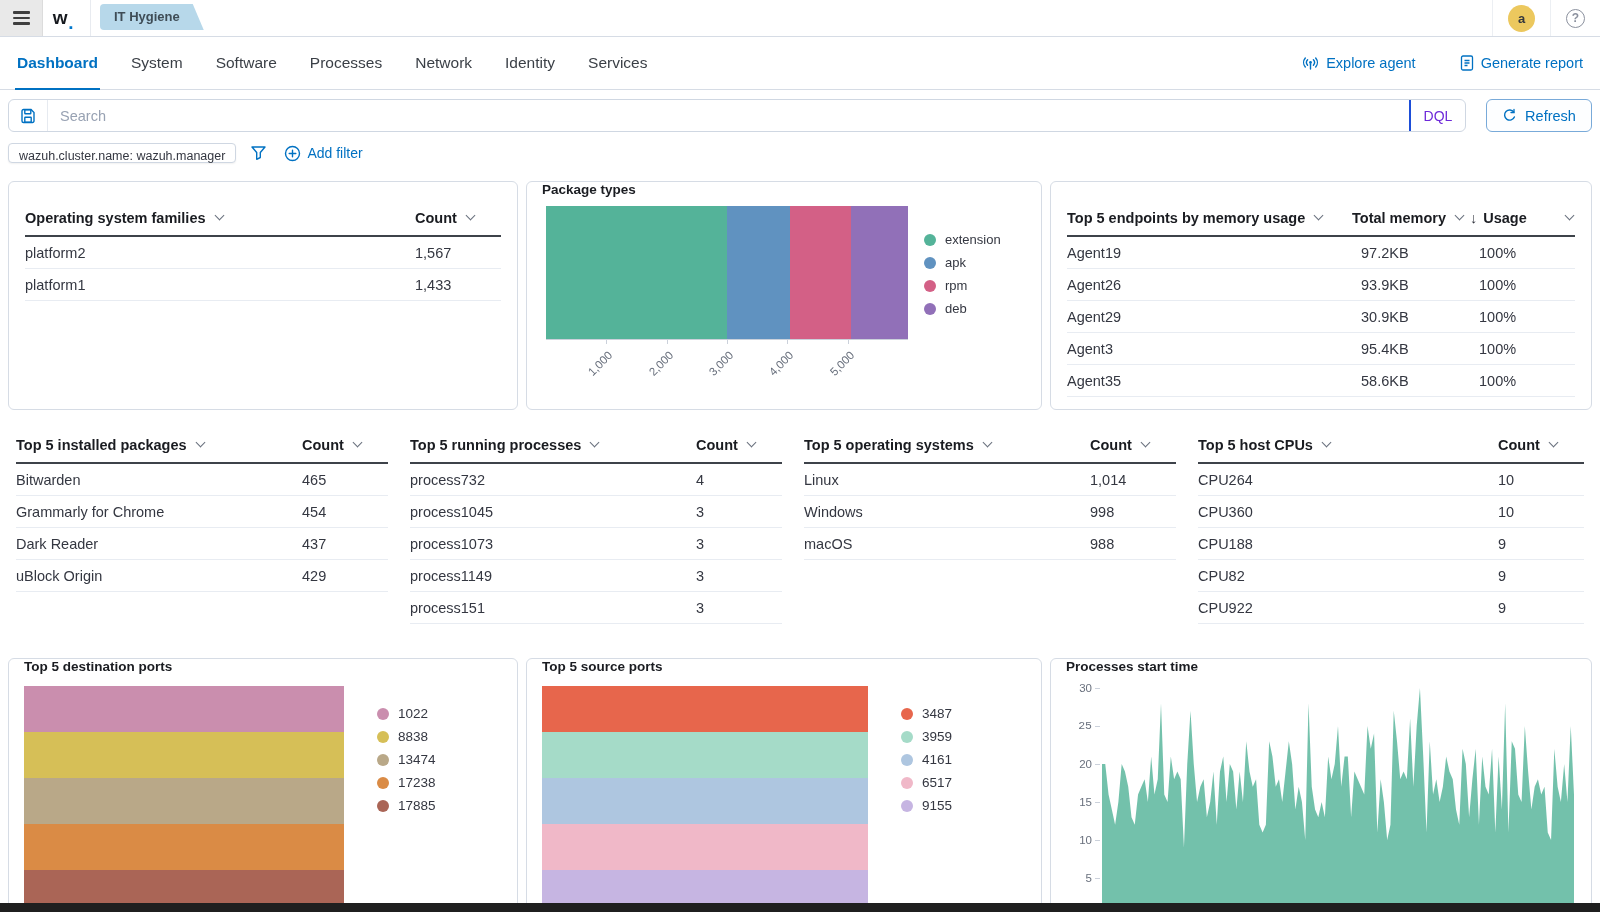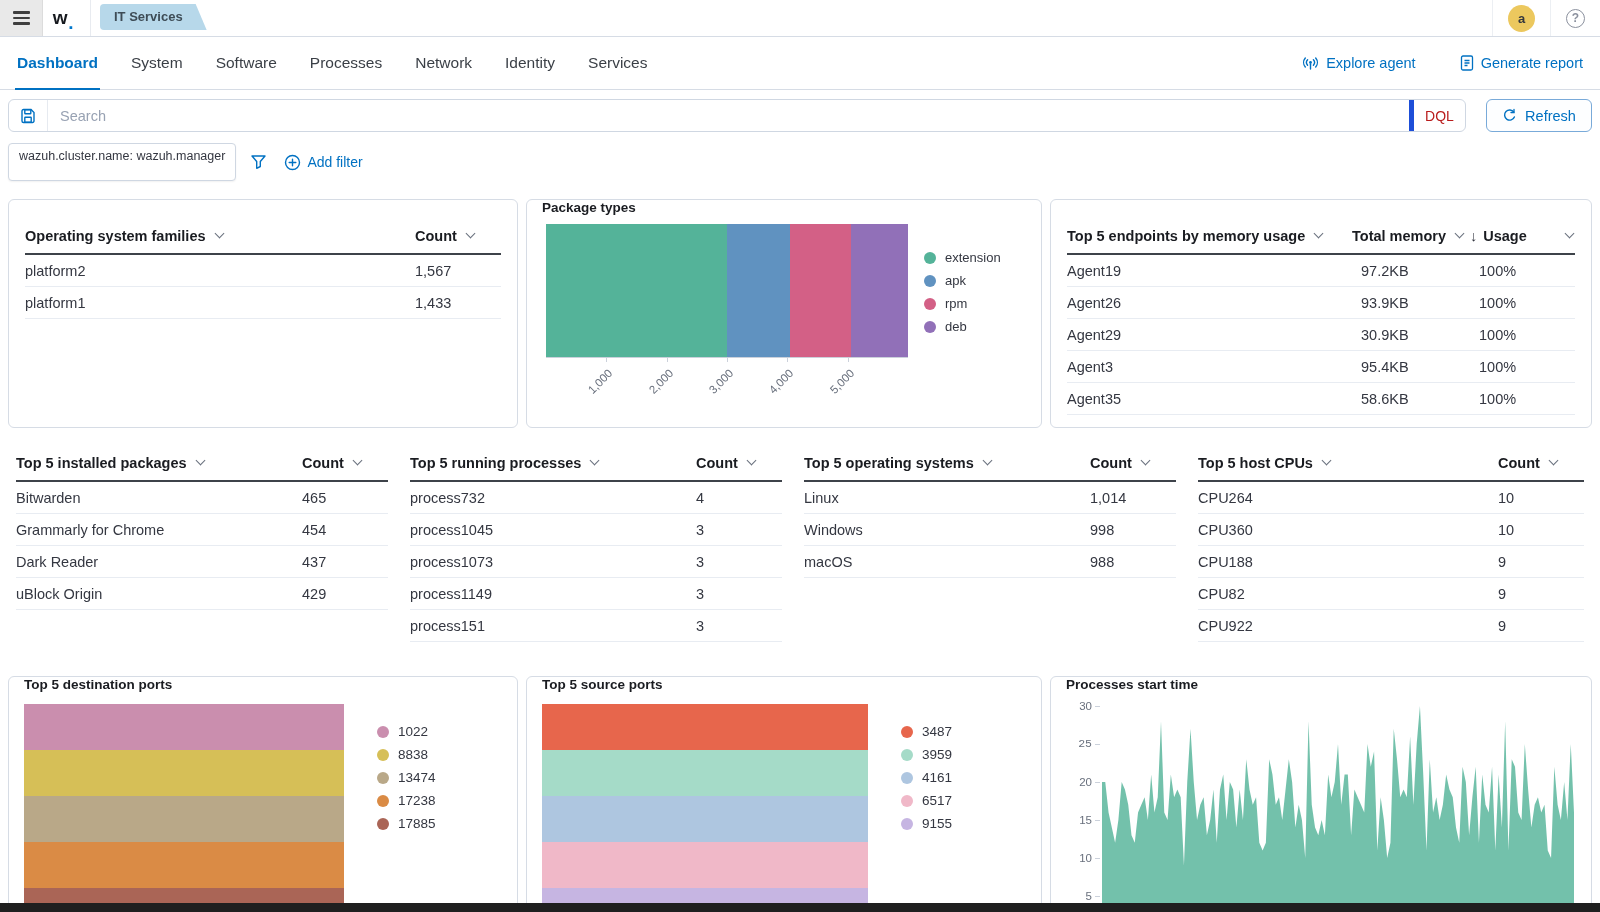--- a/index.html
+++ b/index.html
@@ -25,24 +25,24 @@
   .tab.active::after{content:"";position:absolute;left:-2px;right:-2px;bottom:-1px;height:2.5px;background:#0071c2}
   .nav-actions{margin-left:auto;display:flex;gap:44px;align-items:center}
   .nav-act{color:#0071c2;font-size:14.5px;display:flex;align-items:center;gap:7px;cursor:pointer;white-space:nowrap}
 
   
   .search-row{display:flex;gap:20px;margin:9px 8px 0}
   .searchbox{flex:1;height:33px;border:1px solid #cfd7e2;border-radius:6px;display:flex;align-items:stretch;background:#fff;overflow:hidden}
   .save-btn{width:39px;display:flex;align-items:center;justify-content:center;border-right:1px solid #e6eaf0;cursor:pointer}
   .searchbox input{flex:1;border:0;outline:0;padding:0 12px;font-size:14.5px;font-family:inherit;color:#343741}
   .searchbox input::placeholder{color:#98a2b3}
-  .dql{width:56px;display:flex;align-items:center;justify-content:center;color:#b91c1c;font-size:14px;border-left:5px solid #1d4ed8;cursor:pointer}
+  .dql{width:56px;display:flex;align-items:center;justify-content:center;color:#6d28d9;font-size:14px;border-left:2px solid #1d4ed8;cursor:pointer}
   .refresh-btn{width:106px;height:33px;border:1px solid #79aad9;border-radius:6px;background:#fdfeff;color:#0071c2;font-size:14.5px;font-weight:500;display:flex;align-items:center;justify-content:center;gap:8px;cursor:pointer}
   .filter-row{display:flex;align-items:center;margin:11px 8px 0}
-  .filter-pill{height:38px;line-height:24px;border:1px solid #cfd7e2;border-radius:4px;padding:0 10px;font-size:12.5px;color:#343741;background:#fff;box-shadow:0 1px 2px rgba(0,0,0,.06);cursor:pointer}
+  .filter-pill{height:20px;line-height:24px;border:1px solid #cfd7e2;border-radius:4px;padding:0 10px;font-size:12.5px;color:#343741;background:#fff;box-shadow:0 1px 2px rgba(0,0,0,.06);cursor:pointer}
   .funnel{margin-left:14px;cursor:pointer;display:flex;align-items:center}
   .add-filter{display:flex;align-items:center;gap:6px;color:#0071c2;font-size:14px;margin-left:17px;cursor:pointer}
 
   
   .grid3{display:grid;grid-template-columns:510px 516px 1fr;gap:8px;margin:18px 8px 0}
   .grid4{display:grid;grid-template-columns:372px 372px 372px 1fr;column-gap:22px;margin:17px 16px 0}
   .card{border:1px solid #d6dce5;border-radius:6px;background:#fff;overflow:hidden}
   .r1{height:229px}
   .r3{height:420px}
   .tpad{padding:18px 16px}
@@ -100,21 +100,21 @@
 <header class="topbar">
   <div class="burger">
     <i></i>
       <i></i>
       <i></i>
   </div>
   <div class="logo">
       <span>w</span>
       <span class="dot">.</span>
     </div>
-  <div class="crumb">IT Services</div>
+  <div class="crumb">IT Hygiene</div>
   <div class="topbar-right">
     <div class="tb-sec">
       <div class="avatar">a</div>
     </div>
     <div class="tb-sec">
       <div class="help">?</div>
     </div>
   </div>
 </header>
 

